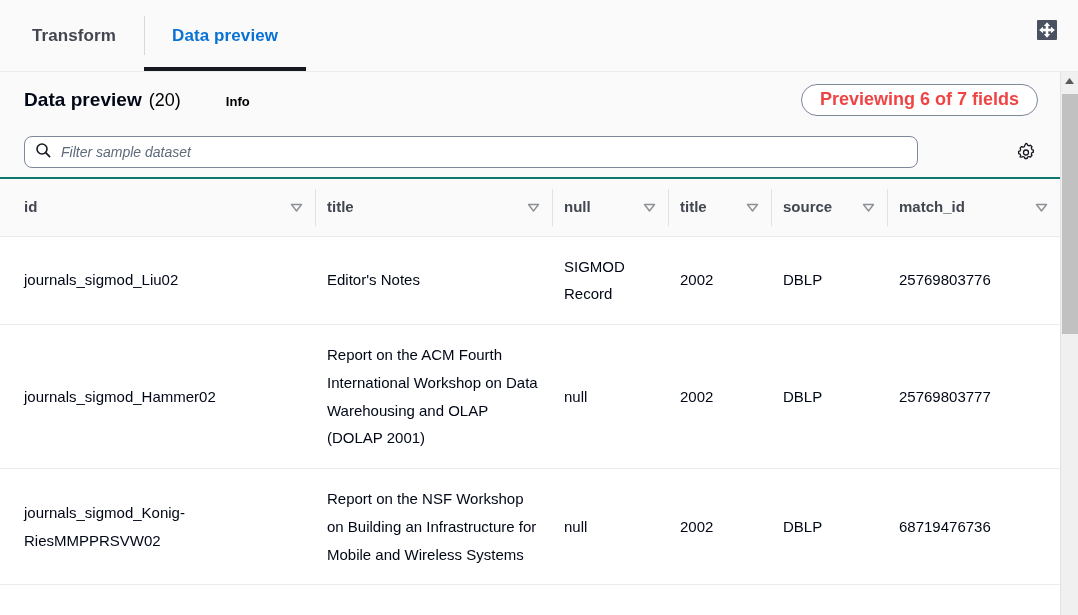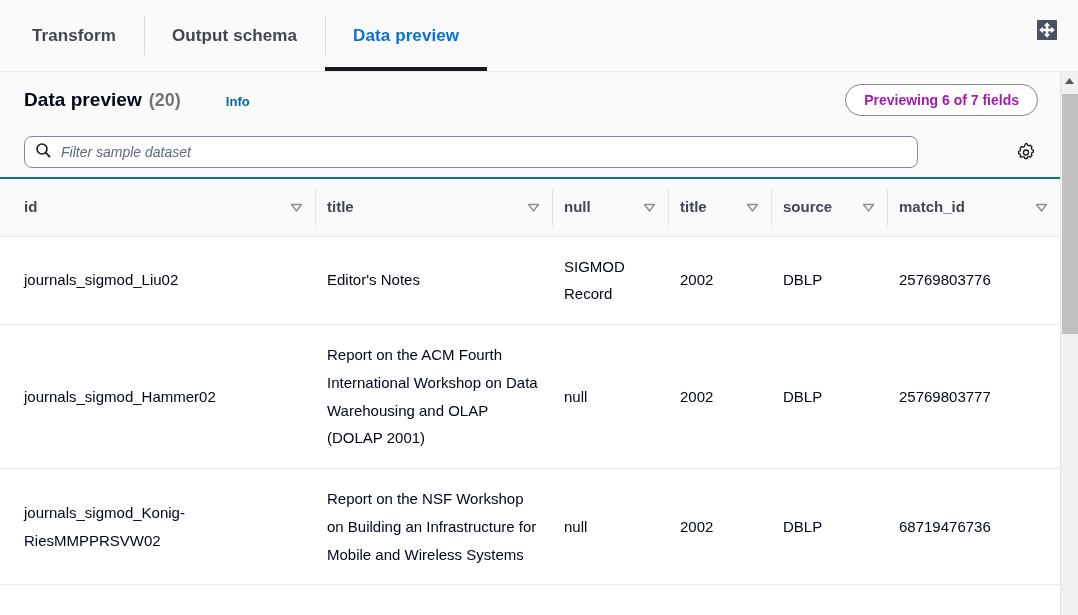--- a/index.html
+++ b/index.html
@@ -108,41 +108,41 @@
     gap: 7px;
   }
   .preview-title {
     font-size: 19px;
     font-weight: 700;
     color: #000716;
     letter-spacing: 0.05px;
   }
   .preview-count {
     font-size: 18px;
-    font-weight: 700;
-    color: #737373;
+    font-weight: 400;
+    color: #000000;
   }
   .info-link {
     font-size: 13px;
     font-weight: 700;
-    color: #0369a1;
+    color: #000000;
     text-decoration: none;
     cursor: pointer;
     margin-left: 2px;
     padding-left: 36px;
   }
   .fields-button {
     height: 32px;
     padding: 0 18px;
     border: 1px solid #7d8998;
     border-radius: 16px;
     background: #ffffff;
-    color: #a21caf;
+    color: #ef4444;
     font-family: "Liberation Sans", sans-serif;
-    font-size: 14px;
+    font-size: 18px;
     font-weight: 700;
     cursor: pointer;
     display: flex;
     align-items: center;
   }
 
   .filter-row {
     height: 50px;
     background: #fafafa;
     display: flex;
@@ -267,23 +267,20 @@
 </style>
 </head>
 <body>
 
 <div class="app">
 
   <div class="tabbar">
     <div class="tabs">
       <div class="tab">
         <span>Transform</span>
-      </div>
-      <div class="tab">
-        <span>Output schema</span>
       </div>
       <div class="tab active">
         <span>Data preview</span>
       </div>
     </div>
 
     <div class="expand-btn">
       <svg width="22" height="22" viewBox="0 0 22 22" aria-hidden="true">
         <rect x="1" y="1" width="20" height="20" rx="1" fill="#4a5262"></rect>
         <g fill="#ffffff">

